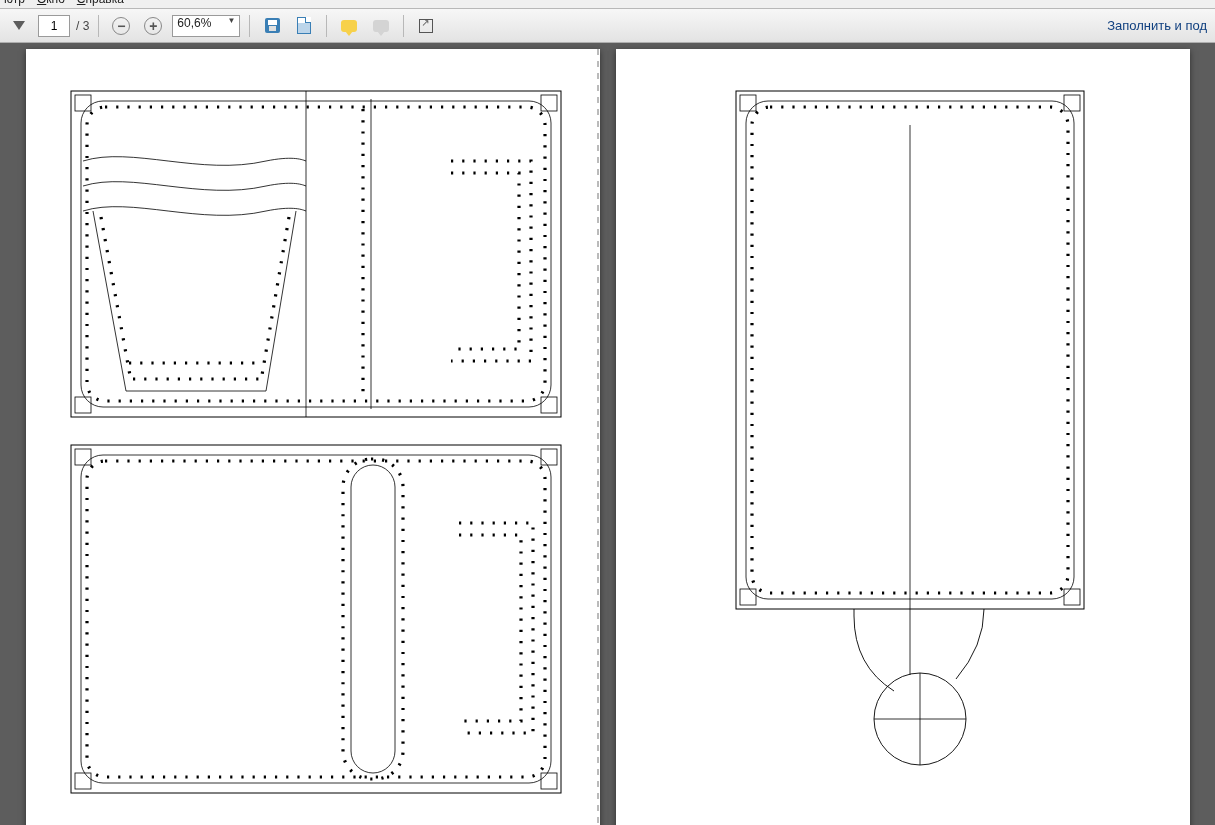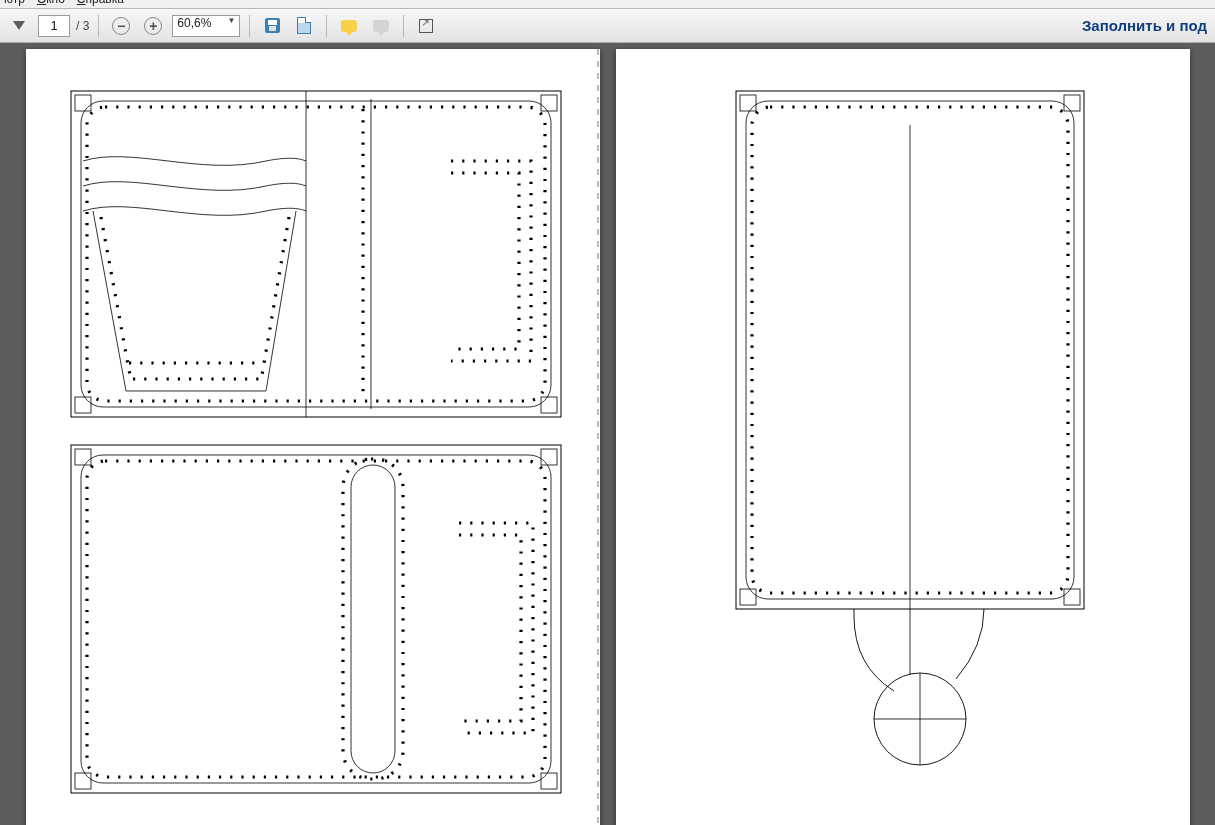--- a/index.html
+++ b/index.html
@@ -7,21 +7,21 @@
   .menubar { height: 9px; background: #f0f0f0; border-bottom: 1px solid #b8b8b8; display: flex; align-items: flex-end; padding-left: 4px; gap: 12px; color: #222; font-size: 12px; overflow: hidden; }
   .menubar span { position: relative; top: -2px; }
   .toolbar { height: 34px; background: linear-gradient(#f7f7f7,#e3e3e3); border-bottom: 1px solid #aeaeae; display: flex; align-items: center; padding: 0 6px; gap: 6px; }
   .tbtn { width: 26px; height: 26px; border: 1px solid transparent; border-radius: 3px; display: flex; align-items: center; justify-content: center; background: transparent; cursor: pointer; }
   .sep { width: 1px; height: 22px; background: #b8b8b8; margin: 0 3px; }
   .page-input { width: 32px; height: 22px; border: 1px solid #9a9a9a; text-align: center; font-size: 12px; background: #fff; }
   .page-total { color: #444; font-size: 12px; }
   .zoom-box { width: 68px; height: 22px; border: 1px solid #9a9a9a; background: #fff; display: flex; align-items: flex-start; padding: 0 4px; justify-content: space-between; }
   .zoom-box span { font-size: 12px; color: #222; }
   .zoom-box .dd { font-size: 8px; color: #444; }
-  .right-action { margin-left: auto; color: #0f3f7f; font-weight: bold; font-size: 15px; padding-right: 2px; white-space: nowrap; }
+  .right-action { margin-left: auto; color: #0f3f7f; font-weight: normal; font-size: 13px; padding-right: 2px; white-space: nowrap; }
   .viewer { position: absolute; top: 43px; left: 0; right: 0; bottom: 0; background: #5d5d5d; display: flex; justify-content: center; overflow: hidden; }
   .pages { display: flex; gap: 16px; padding-top: 6px; }
   .page { width: 574px; height: 780px; background: #fff; box-shadow: 0 2px 6px rgba(0,0,0,.5); position: relative; }
   .page svg { position: absolute; top: 0; left: 0; }
   
   .ic-arrow-down { width:0;height:0;border-left:6px solid transparent;border-right:6px solid transparent;border-top:9px solid #5d5d5d; }
   .ic-circle { width:18px;height:18px;border:1.5px solid #888;border-radius:50%;display:flex;align-items:center;justify-content:center;font-weight:bold;color:#555;font-size:14px;line-height:0; }
   .ic-speech { width:16px;height:12px;background:#f7d14a;border-radius:3px;position:relative; }
   .ic-speech::after{content:"";position:absolute;bottom:-4px;left:4px;width:0;height:0;border-left:4px solid transparent;border-right:4px solid transparent;border-top:5px solid #f7d14a;}
   .ic-speech.gray{background:#d4d4d4;}

